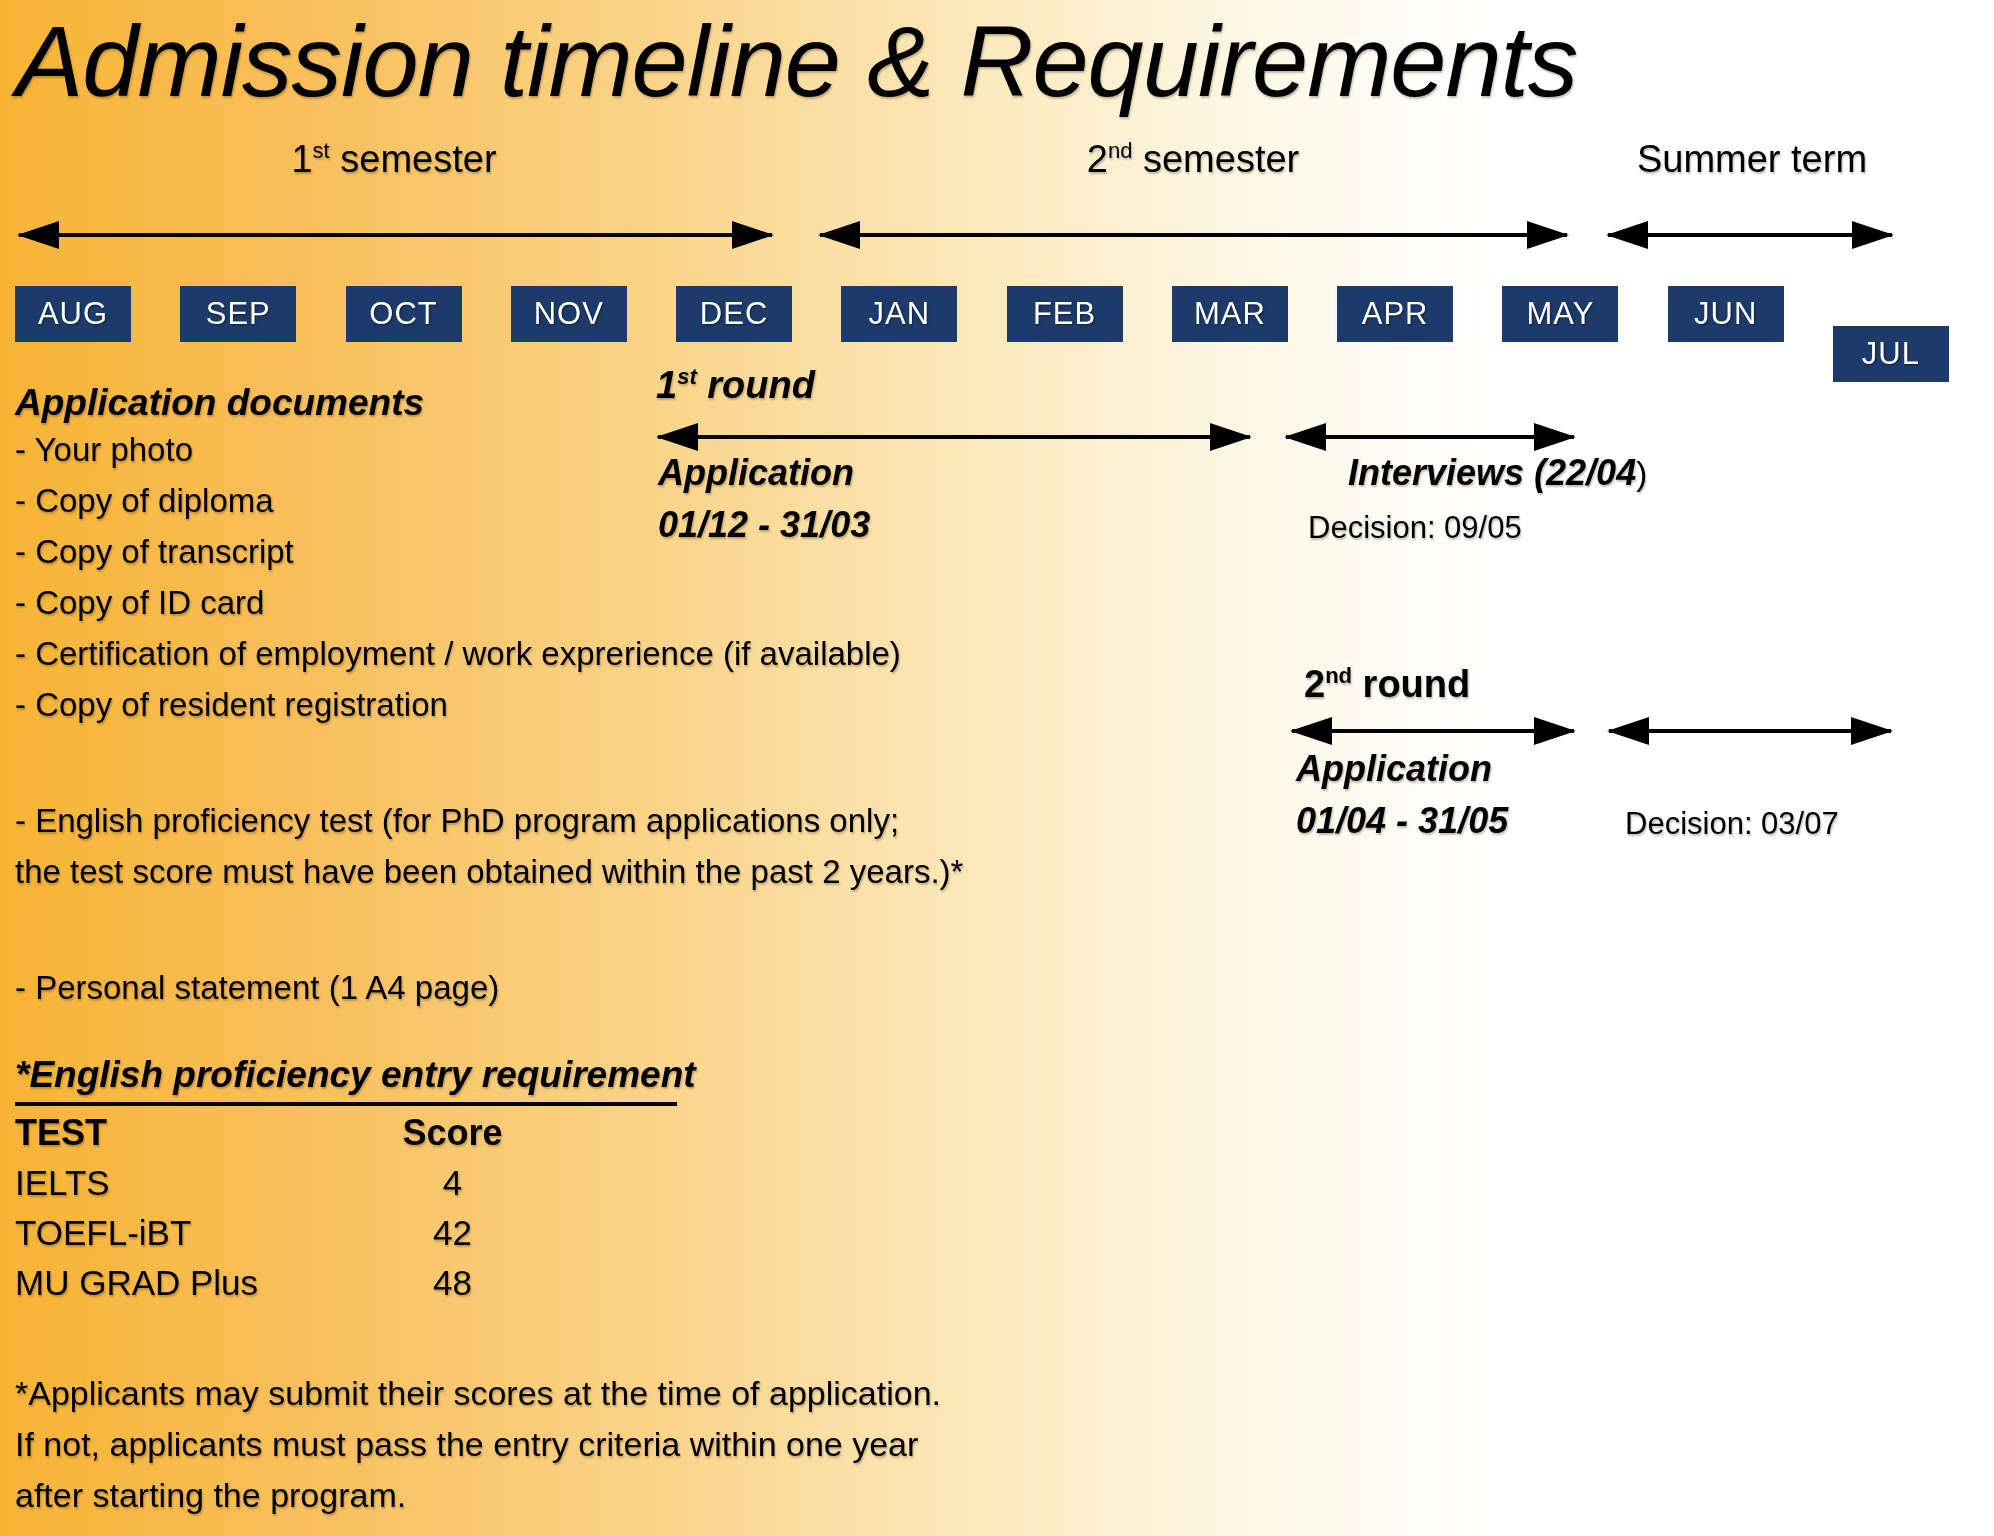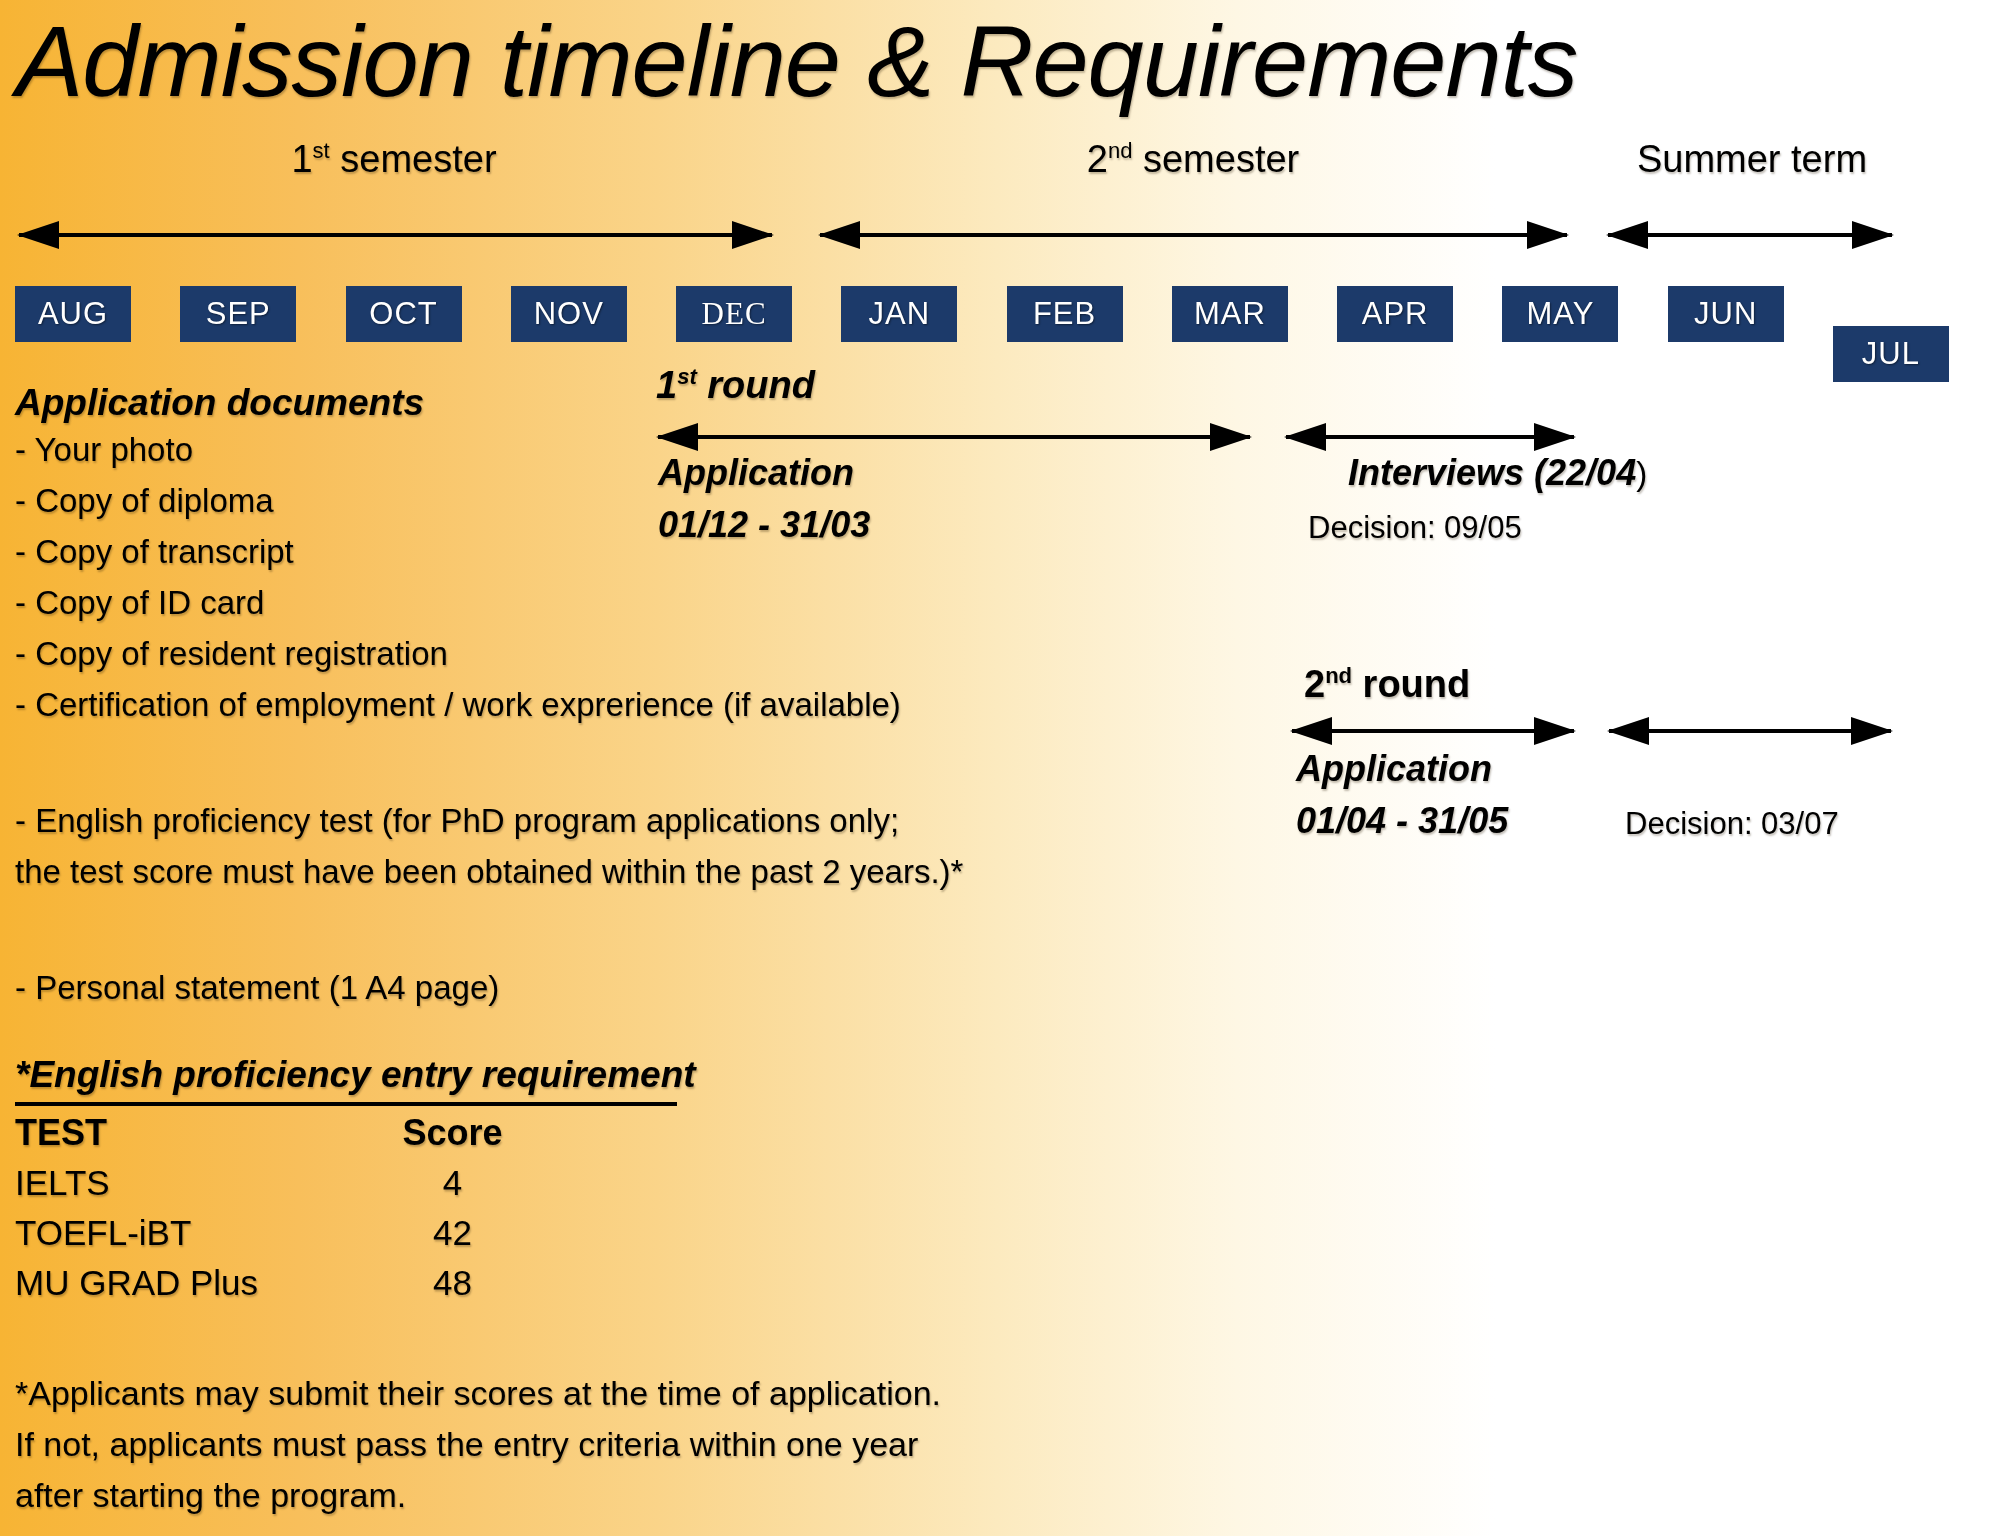--- a/index.html
+++ b/index.html
@@ -73,21 +73,21 @@
       </div>
 
       <div class="month" style="background: rgb(28, 58, 106);">
         <span>OCT</span>
       </div>
 
       <div class="month" style="background: rgb(28, 58, 106);">
         <span>NOV</span>
       </div>
 
-      <div class="month" style="background: rgb(28, 58, 106); font-family: Liberation Serif, serif;">
+      <div class="month" style="background: rgb(28, 58, 106);">
         <span>DEC</span>
       </div>
 
       <div class="month" style="background: rgb(28, 58, 106);">
         <span>JAN</span>
       </div>
 
       <div class="month" style="background: rgb(28, 58, 106);">
         <span>FEB</span>
       </div>
@@ -117,23 +117,23 @@
   <div class="doc-list">
 
       <div class="doc-line">- Your photo</div>
 
       <div class="doc-line">- Copy of diploma</div>
 
       <div class="doc-line">- Copy of transcript</div>
 
       <div class="doc-line">- Copy of ID card</div>
 
+      <div class="doc-line">- Certification of employment / work exprerience (if available)</div>
+
       <div class="doc-line">- Copy of resident registration</div>
-
-      <div class="doc-line">- Certification of employment / work exprerience (if available)</div>
 
       <div class="doc-line"></div>
 
       <div class="doc-line">- English proficiency test (for PhD program applications only;</div>
 
       <div class="doc-line">the test score must have been obtained within the past 2 years.)*</div>
 
       <div class="doc-line"></div>
 
       <div class="doc-line">- Personal statement (1 A4 page)</div>

